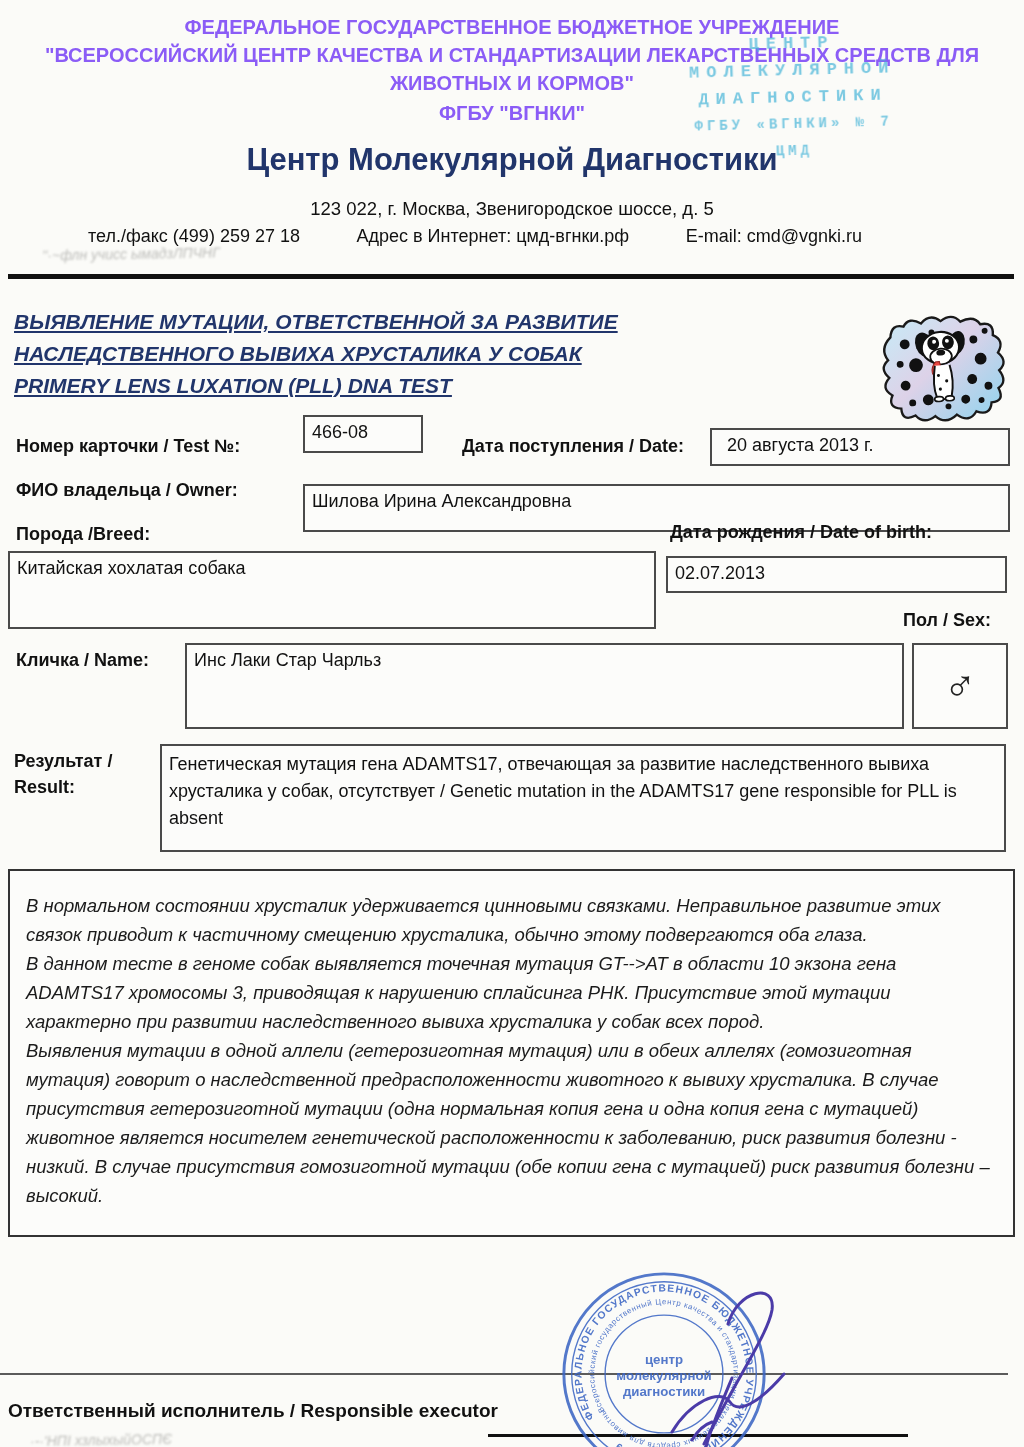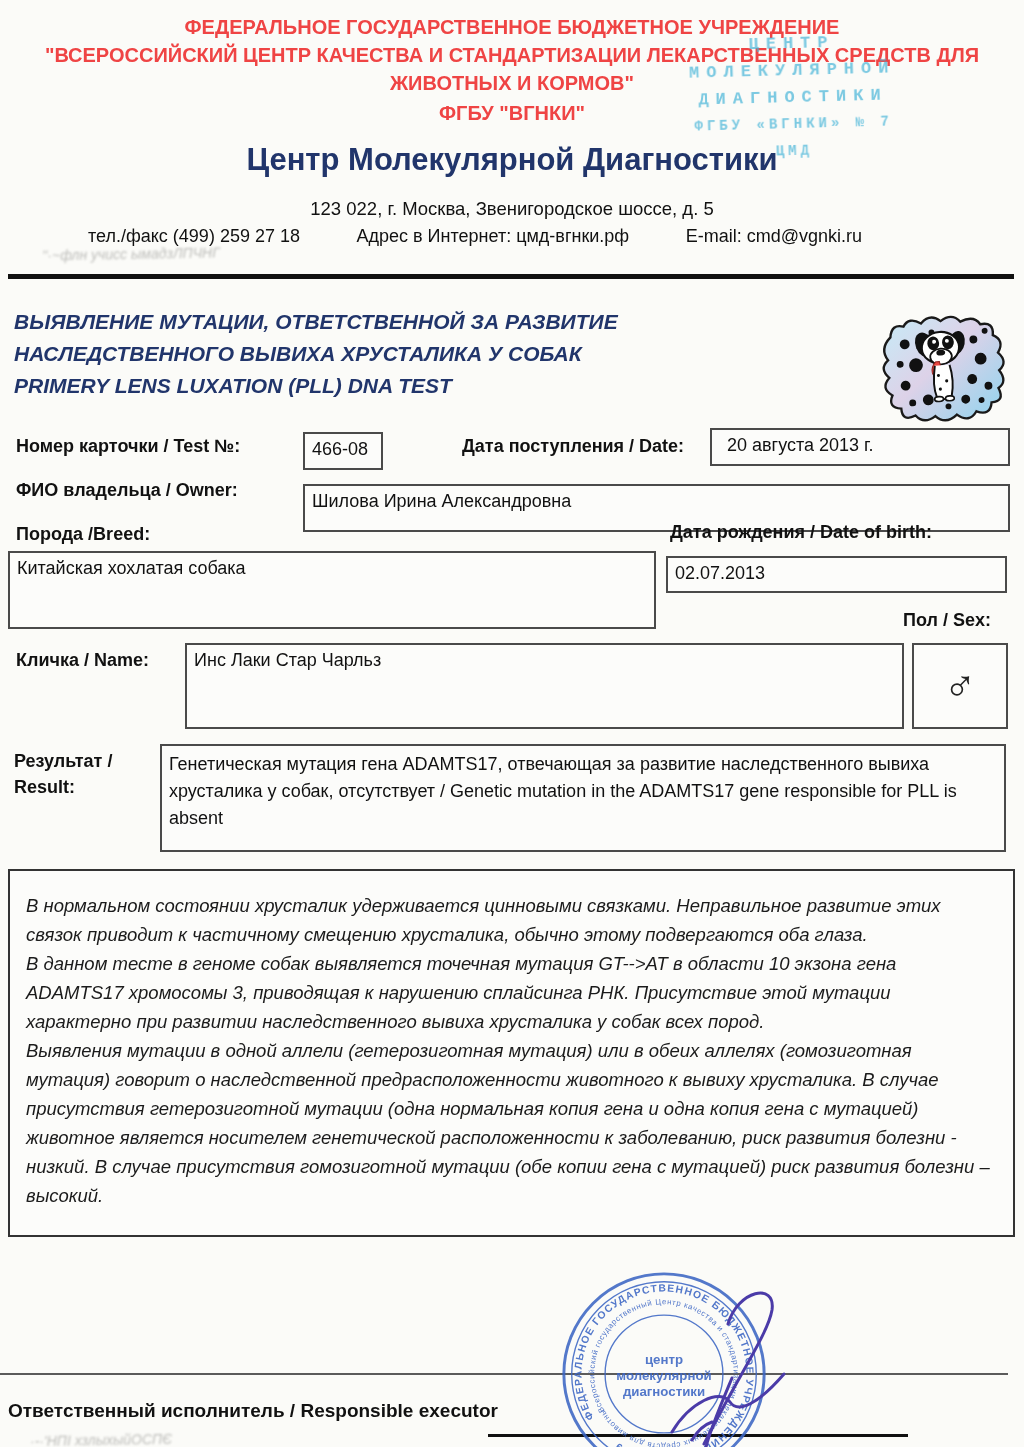--- a/index.html
+++ b/index.html
@@ -3,36 +3,36 @@
 <meta charset="utf-8">
 <style>
   html,body{margin:0;padding:0;background:#e8e8e6;}
   #page{
     position:relative;width:1024px;height:1447px;margin:0 auto;
     background:#fbfbf8;overflow:hidden;
     font-family:"Liberation Sans",sans-serif;color:#151515;
   }
   .abs{position:absolute;}
   
-  .org-line{width:1024px;text-align:center;font-weight:bold;color:#ef4444;
+  .org-line{width:1024px;text-align:center;font-weight:bold;color:#8b5cf6;
     font-size:20px;line-height:26px;white-space:nowrap;}
   .center-name{width:1024px;text-align:center;font-weight:bold;color:#21356b;font-size:31px;}
   .addr{width:1024px;text-align:center;font-size:18.5px;color:#111;}
   .contact{width:902px;display:flex;justify-content:space-between;
     padding:0 40px 0 88px;box-sizing:border-box;font-size:18px;color:#111;}
   .divider{left:8px;top:274px;width:1006px;height:5px;background:#111;}
   
   .corner-stamp{left:628px;top:30px;width:330px;color:#45b4d8;opacity:.7;
     font-family:"Liberation Mono",monospace;filter:blur(.6px);
     transform:rotate(-1.5deg);text-align:center;font-weight:bold;}
   .corner-stamp div{font-size:17px;line-height:27px;letter-spacing:7px;}
   .corner-stamp div.small{font-size:14px;letter-spacing:4px;}
   
   .test-title div{font-weight:bold;font-style:italic;color:#21356b;font-size:21px;
-    line-height:32px;white-space:nowrap;}
+    line-height:32px;text-decoration:underline;white-space:nowrap;}
   
   .lbl{font-weight:bold;font-size:18px;color:#111;white-space:nowrap;}
   .box{border:2px solid #4a4a4a;background:#fcfcfa;font-size:18px;color:#111;
     box-sizing:border-box;padding:5px 7px;}
   
   .info-box{left:8px;top:869px;width:1007px;height:368px;border:2px solid #333;
     box-sizing:border-box;padding:20px 14px 16px 16px;background:#fcfcfa;}
   .info-box p{margin:0;font-style:italic;font-size:18.5px;line-height:29px;color:#1b1b1b;}
   
   .thin-line{left:0;top:1373px;width:1008px;height:2px;background:#5b5b5b;}
@@ -122,21 +122,21 @@
         <circle cx="62" cy="66" r="1.6"></circle>
           <circle cx="70" cy="72" r="1.6"></circle>
           <circle cx="63" cy="80" r="1.6"></circle>
       </g>
       <ellipse cx="61" cy="90" rx="4.5" ry="2.5" fill="#fff" stroke="#111" stroke-width="1.6"></ellipse>
       <ellipse cx="72" cy="90" rx="4.5" ry="2.5" fill="#fff" stroke="#111" stroke-width="1.6"></ellipse>
     </svg>
   </div>
 
   <div class="abs lbl" style="left:16px;top:436px;">Номер карточки / Test №:</div>
-  <div class="abs box" style="left:303px;top:432px;width:80px;height:38px;">466-08</div>
+  <div class="abs box" style="left:303px;top:415px;width:120px;height:38px;">466-08</div>
   <div class="abs lbl" style="left:462px;top:436px;">Дата поступления / Date:</div>
   <div class="abs box" style="left:710px;top:428px;width:300px;height:38px;padding-left:15px;">20 августа 2013 г.</div>
 
   <div class="abs lbl" style="left:16px;top:480px;">ФИО владельца / Owner:</div>
   <div class="abs box" style="left:303px;top:484px;width:707px;height:48px;">Шилова Ирина Александровна</div>
 
   <div class="abs lbl" style="left:16px;top:524px;">Порода  /Breed:</div>
   <div class="abs lbl" style="left:670px;top:522px;">Дата рождения / Date of birth:</div>
   <div class="abs box" style="left:8px;top:551px;width:648px;height:78px;">Китайская хохлатая собака</div>
   <div class="abs box" style="left:666px;top:556px;width:341px;height:37px;">02.07.2013</div>

